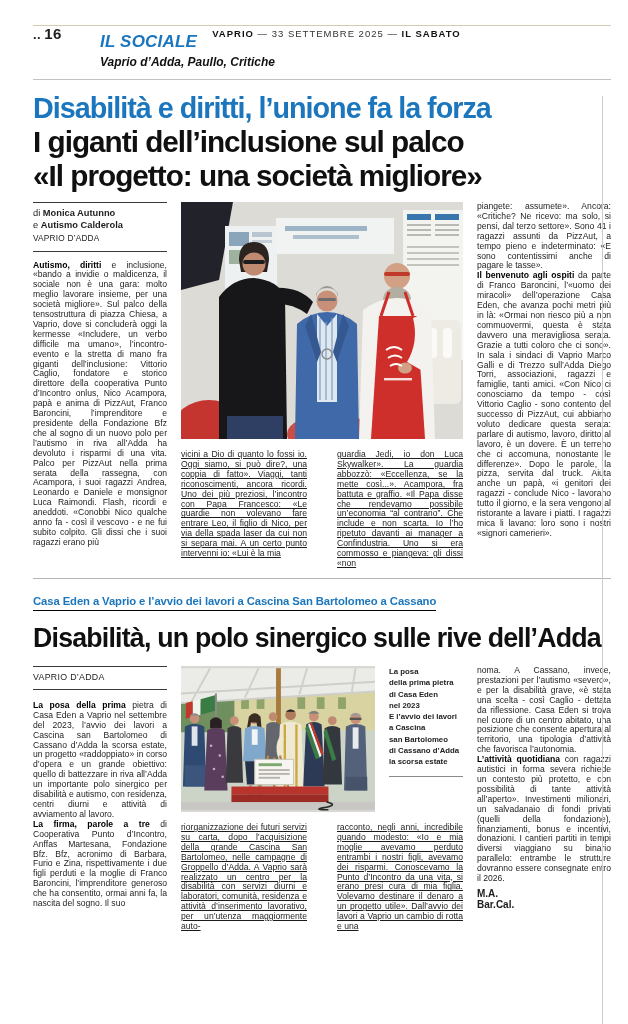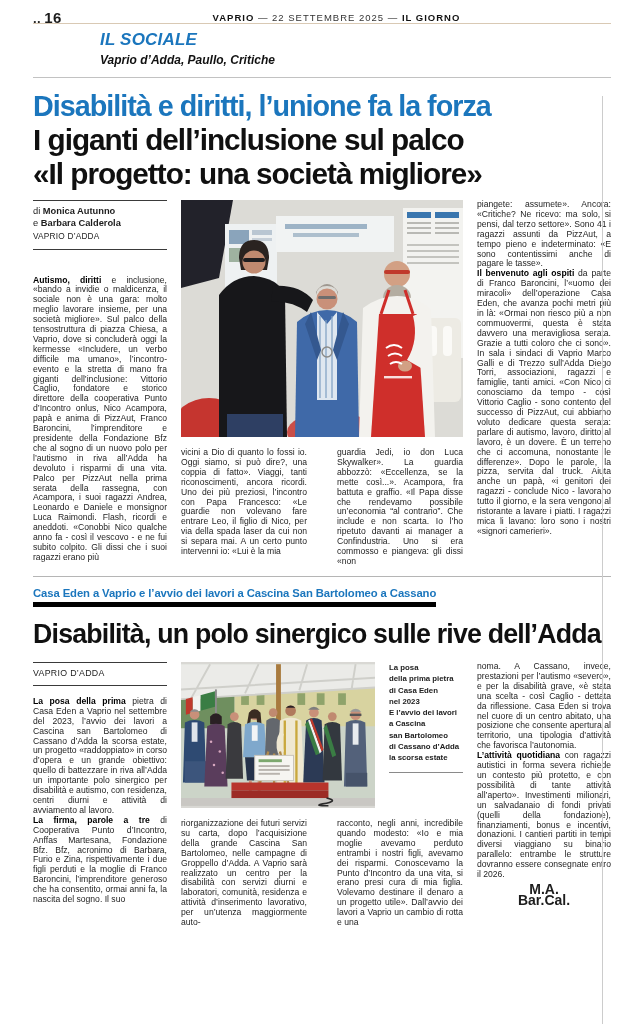--- a/index.html
+++ b/index.html
@@ -4,21 +4,21 @@
 <style>
   * { margin:0; padding:0; box-sizing:border-box; }
   html,body { background:#ffffff; }
   .page {
     position:relative; width:628px; height:1024px; overflow:hidden;
     background:#ffffff; color:#1c1c1c;
     font-family:"Liberation Sans", sans-serif;
     padding:0 17px 0 33px;
   }
   
-  .topbar { display:flex; align-items:flex-start; padding-top:9px; height:23px; }
+  .topbar { display:flex; align-items:flex-start; padding-top:25px; height:23px; }
   .pagenum { font-weight:bold; font-size:15px; letter-spacing:.5px; }
   .pagenum .dots { font-weight:bold; color:#222; margin-right:3px; font-size:13px; }
   .dateline-top { flex:1; text-align:center; font-size:9.5px; letter-spacing:1px; color:#333; padding-top:3px; }
   .dateline-top b { color:#111; }
   .rule-tan { border:0; border-top:1px solid #d9c9b4; }
   .rule-gray { border:0; border-top:1px solid #c2c2c2; }
   
   .section-head { padding:6px 0 10px 67px;font-style:italic; }
   .section-title { color:#1b76bd; font-weight:bold; font-size:17px; letter-spacing:.2px; }
   .section-sub { font-weight:bold; font-size:12px; margin-top:3px; color:#111; }
@@ -27,52 +27,52 @@
             transform:scaleX(.99); transform-origin:left; white-space:nowrap; }
   .h-black { color:#101010; font-weight:bold; font-size:30px; letter-spacing:-1px; line-height:34px;
              transform:scaleX(.99); transform-origin:left; white-space:nowrap; }
   .standfirst { margin-top:8px; font-size:11.3px; line-height:15px; color:#1a1a1a; letter-spacing:-.1px; }
   
   .body-grid { display:grid; grid-template-columns:134px 282px 134px; column-gap:14px;
                margin-top:9px; height:374px; overflow:hidden; }
   .body { font-size:8.6px; line-height:9.9px; text-align:justify; color:#1d1d1d; }
   .body p { margin:0; }
   .byline-block { border-top:1px solid #3a3a3a; border-bottom:1px solid #3a3a3a;
-                  padding:5px 0 6px 0; margin-bottom:26px; font-size:9.3px; line-height:11.5px; }
+                  padding:5px 0 6px 0; margin-bottom:9px; font-size:9.3px; line-height:11.5px; }
   .byline-block .loc { font-size:8.3px; margin-top:2px; letter-spacing:.2px; }
   .photo-frame { width:100%; overflow:hidden; background:#d9d8d4; }
-  .mid-cols { display:grid; grid-template-columns:1fr 1fr; column-gap:30px; margin-top:11px; }
+  .mid-cols { display:grid; grid-template-columns:1fr 1fr; column-gap:30px; margin-top:11px;text-decoration:underline; }
   
   .article-divider { border:0; border-top:1px solid #b5b5b5; margin-top:2px; }
-  .kicker { display:inline-block; margin-top:10px; color:#1b76bd; font-size:11.3px; font-weight:bold;
-            border-bottom:5px solid #000000; padding-bottom:3px; letter-spacing:-.1px; }
+  .kicker { display:inline-block; margin-top:16px; color:#1b76bd; font-size:11.3px; font-weight:bold;
+            border-bottom:1px solid #000000; padding-bottom:3px; letter-spacing:-.1px; }
   .h2-black { color:#101010; font-weight:bold; font-size:27px; letter-spacing:-.8px; margin-top:12px; line-height:31px;
               transform:scaleX(.99); transform-origin:left; white-space:nowrap; }
   .body2 { display:grid; grid-template-columns:134px 282px 134px; column-gap:14px;
            margin-top:12px; height:292px; overflow:hidden; }
   .loc-block { border-top:1px solid #3a3a3a; border-bottom:1px solid #3a3a3a;
                padding:6px 0; font-size:8.8px; letter-spacing:.3px; margin-bottom:11px; }
   .photo-caption-row { display:grid; grid-template-columns:194px 74px; column-gap:14px; }
   .caption { font-size:7.8px; line-height:11.3px; font-weight:bold; color:#222; white-space:pre-line;
              border-bottom:1px solid #8a8a8a; padding-bottom:8px; align-self:start; }
-  .sig { text-align:center; font-weight:bold; font-size:14px; line-height:11px; margin-top:4px; }
+  .sig { text-align:left; font-weight:bold; font-size:10px; line-height:11px; margin-top:4px; }
   .right-rule { position:absolute; top:96px; bottom:0; left:602px; width:1px; background:#cccccc; }
   b.lead { font-weight:bold; color:#000; }
 </style>
 </head>
 <body>
 
 <div class="page">
 
   <div class="topbar">
     <div class="pagenum">
       <span class="dots">..</span><span>16</span>
     </div>
     <div class="dateline-top">
-      <b>VAPRIO</b><span> — 22 SETTEMBRE 2025 — </span><b>IL GIORNO</b>
+      <b>VAPRIO</b><span> — 33 SETTEMBRE 2025 — </span><b>IL SABATO</b>
     </div>
   </div>
   <hr class="rule-tan">
 
   <div class="section-head">
     <div class="section-title">IL SOCIALE</div>
     <div class="section-sub">Vaprio d’Adda, Paullo, Critiche</div>
   </div>
   <hr class="rule-gray">
 
@@ -81,21 +81,21 @@
     <div class="h-black">I giganti dell’inclusione sul palco</div>
     <div class="h-black">«Il progetto: una società migliore»</div>
     <div class="standfirst">
     </div>
 
     <div class="body-grid">
 
       <div class="body">
         <div class="byline-block">
           <div><span>di </span><b>Monica Autunno</b></div>
-          <div><span>e </span><b>Barbara Calderola</b></div>
+          <div><span>e </span><b>Autismo Calderola</b></div>
           <div class="loc">VAPRIO D’ADDA</div>
         </div>
         <p><b class="lead">Autismo, diritti</b><span> e inclusione, «bando a invidie o maldicenza, il sociale non è una gara: molto meglio lavorare insieme, per una società migliore». Sul palco della tensostruttura di piazza Chiesa, a Vaprio, dove si concluderà oggi la kermesse «Includere, un verbo difficile ma umano», l’incontro-evento e la stretta di mano fra giganti dell’inclusione: Vittorio Caglio, fondatore e storico direttore della cooperativa Punto d’Incontro onlus, Nico Acampora, papà e anima di PizzAut, Franco Baroncini, l’imprenditore e presidente della Fondazione Bfz che al sogno di un nuovo polo per l’autismo in riva all’Adda ha devoluto i risparmi di una vita. Palco per PizzAut nella prima serata della rassegna, con Acampora, i suoi ragazzi Andrea, Leonardo e Daniele e monsignor Luca Raimondi. Flash, ricordi e aneddoti. «Conobbi Nico qualche anno fa - così il vescovo - e ne fui subito colpito. Gli dissi che i suoi ragazzi erano più</span></p>
       </div>
 
       <div>
         <div class="photo-frame" style="height:237px;">
           <svg width="282" height="237" viewBox="0 0 282 237">
             <rect width="282" height="237" fill="#dcdbd6"></rect>
             <polygon points="0,0 52,0 38,78 0,88" fill="#22222a"></polygon>

